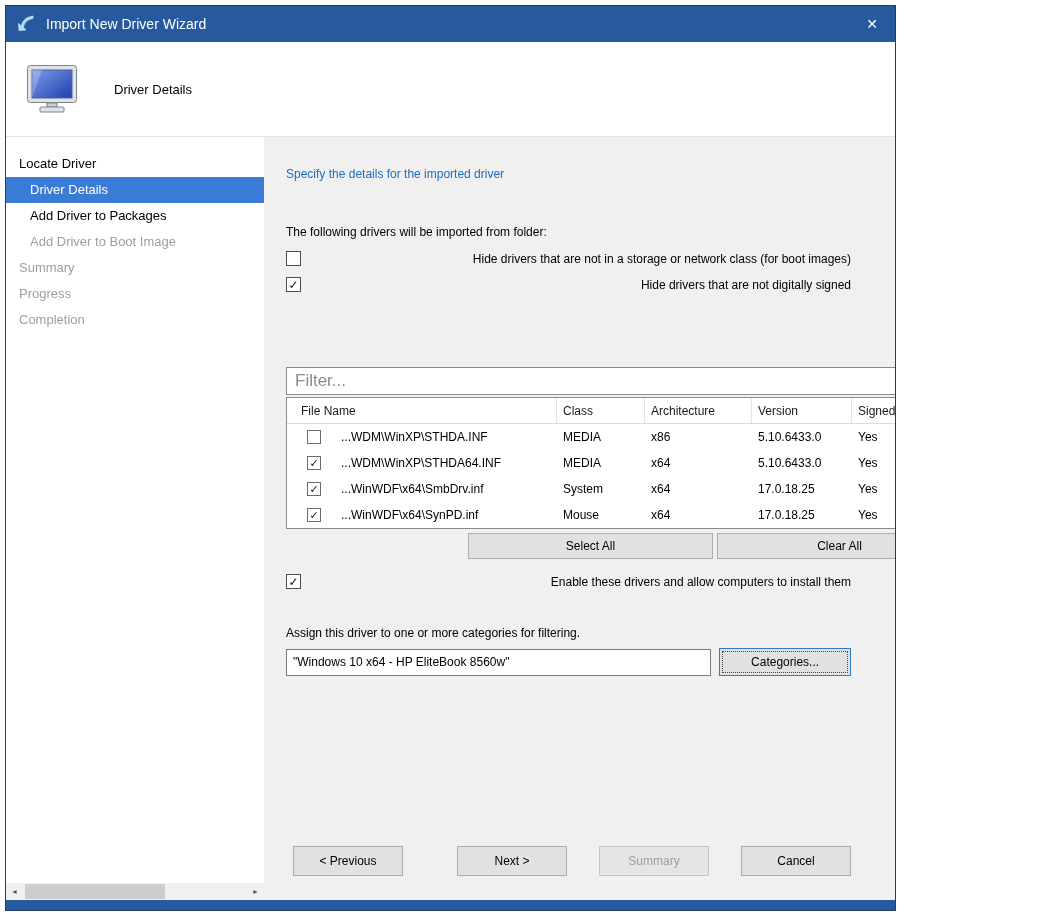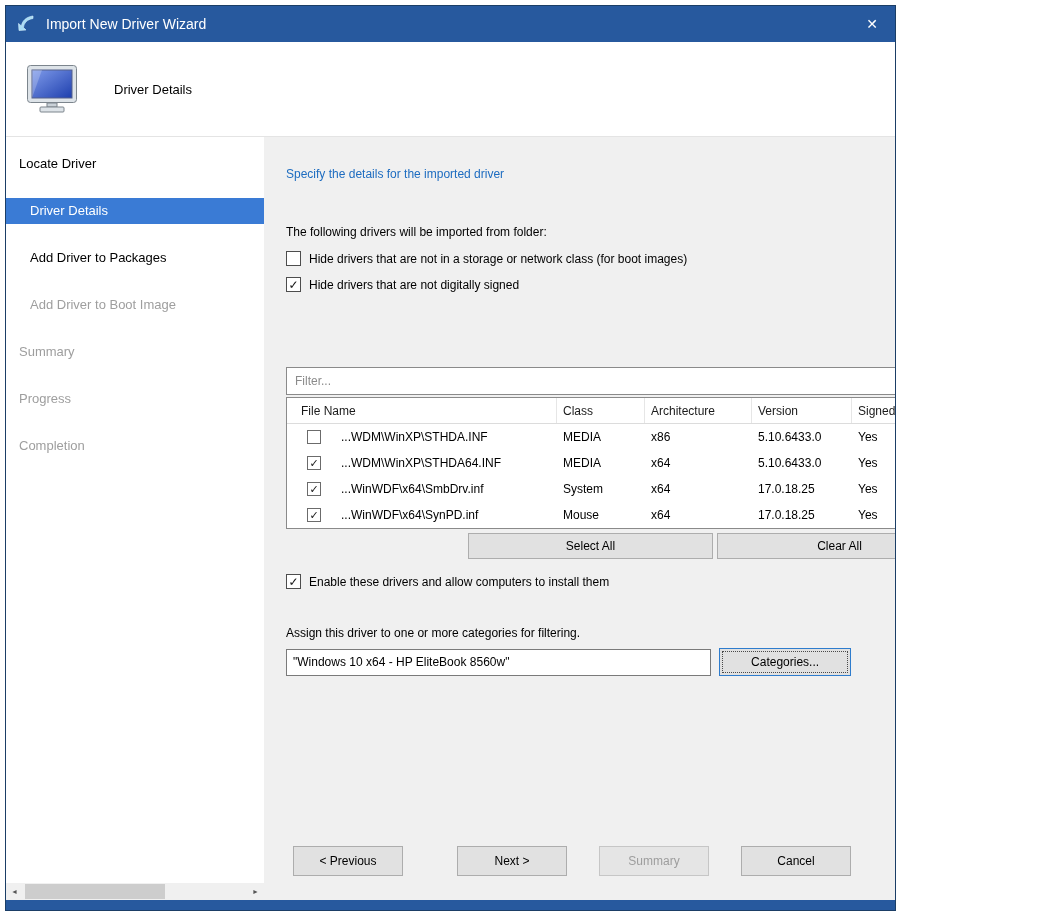--- a/index.html
+++ b/index.html
@@ -14,44 +14,44 @@
   .close-btn { margin-left:auto; width:46px; height:100%; display:flex; align-items:center; justify-content:center; font-size:14px; }
 
   
   .header { flex:0 0 95px; background:#fff; display:flex; align-items:center; padding-left:20px; border-bottom:1px solid #e4e4e4; }
   .header-title { margin-left:30px; font-size:13px; color:#000; }
 
   
   .bodyrow { flex:1 1 auto; display:flex; min-height:0; }
 
   
-  .sidebar { flex:0 0 258px; background:#fff; display:flex; flex-direction:column; padding-top:14px;gap:21px; }
+  .sidebar { flex:0 0 258px; background:#fff; display:flex; flex-direction:column; padding-top:14px; }
   .nav-item { height:26px; line-height:26px; padding-left:13px; font-size:13px; color:#000;
     white-space:nowrap; overflow:hidden; }
   .nav-item.indent { padding-left:24px; }
   .nav-item.selected { background:#3a7bd5; color:#fff; }
   .nav-item.disabled { color:#9e9e9e; }
   .sidebar-hscroll { margin-top:auto; height:17px; background:#f0f0f0; display:flex; align-items:center; }
   .hbtn { width:17px; height:17px; display:flex; align-items:center; justify-content:center; font-size:7px; color:#555; }
   .htrack { flex:1; height:17px; position:relative; }
   .hthumb { position:absolute; left:2px; top:1px; height:15px; width:140px; background:#cdcdcd; }
 
   
   .main { flex:1 1 auto; display:flex; flex-direction:column; padding:30px 44px 24px 22px; min-width:0; }
   .heading { color:#1d6cc0; font-size:12px; font-weight:400; margin-bottom:44px; }
   .intro { font-size:12px; color:#000; margin-bottom:12px; }
   .path { font-size:12px; color:#000; margin-bottom:16px; }
-  .cbrow { display:flex; align-items:center; gap:8px; font-size:12px; margin-bottom:11px; }
+  .cbrow { display:flex; align-items:center; gap:8px; font-size:12px; margin-bottom:11px;justify-content:space-between; }
   .cb { width:15px; height:15px; background:#fff; border:1px solid #4d4d4d; display:inline-flex;
     align-items:center; justify-content:center; font-size:12px; color:#141414; line-height:1; flex:0 0 auto; }
 
   
   .filter { width:676px; height:28px; border:1px solid #8a8a8a; background:#fff; display:flex;
     align-items:center; margin-top:64px; }
-  .filter input { flex:1; border:none; outline:none; background:transparent; font-size:12px;
+  .filter input { flex:1; border:none; outline:none; background:transparent; font-size:17px;
     padding:0 8px; font-family:inherit; color:#be185d; }
   .filter input::placeholder { color:#8b8b8b; }
   .search-icon { width:26px; display:flex; align-items:center; justify-content:center; }
 
   
   .tablewrap { width:676px; border:1px solid #8a8a8a; background:#fff; display:flex; margin-top:2px; }
   .tinner { flex:1 1 auto; min-width:0; }
   .thead, .trow { display:grid; grid-template-columns:270px 88px 107px 100px 94px; height:26px;
     align-items:center; font-size:12px; }
   .thead { border-bottom:1px solid #dcdcdc; color:#1a1a1a; }

